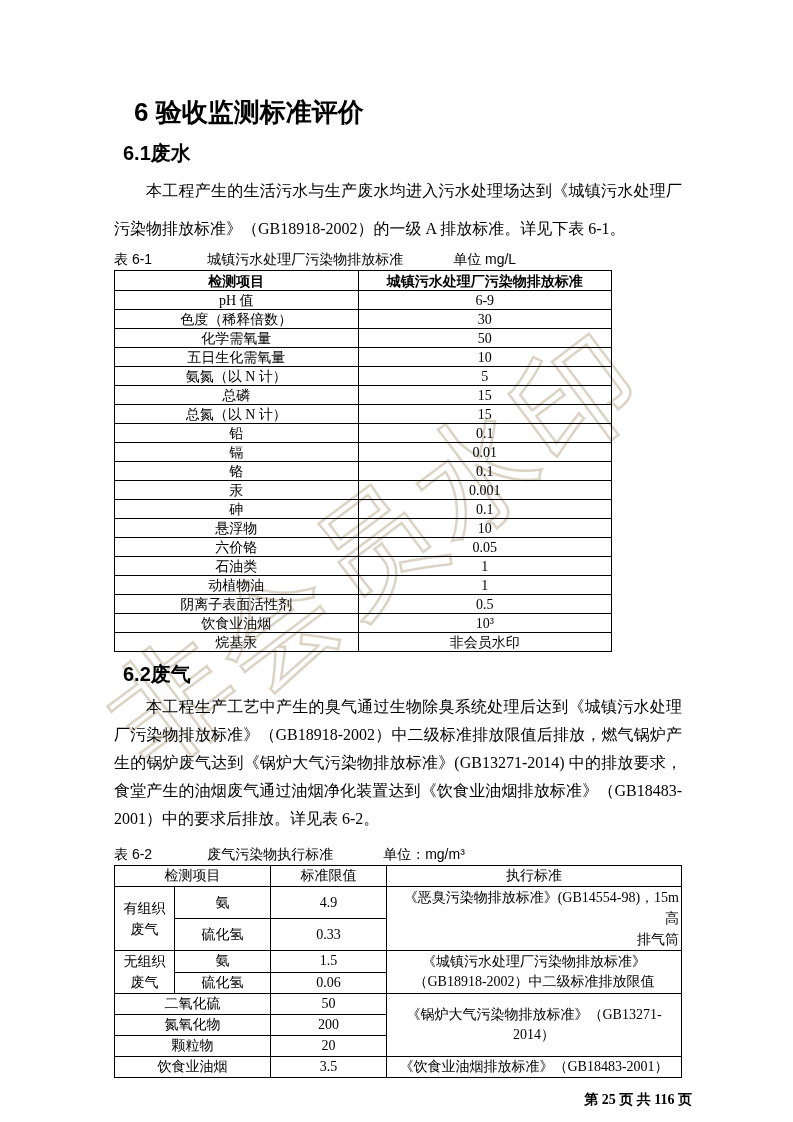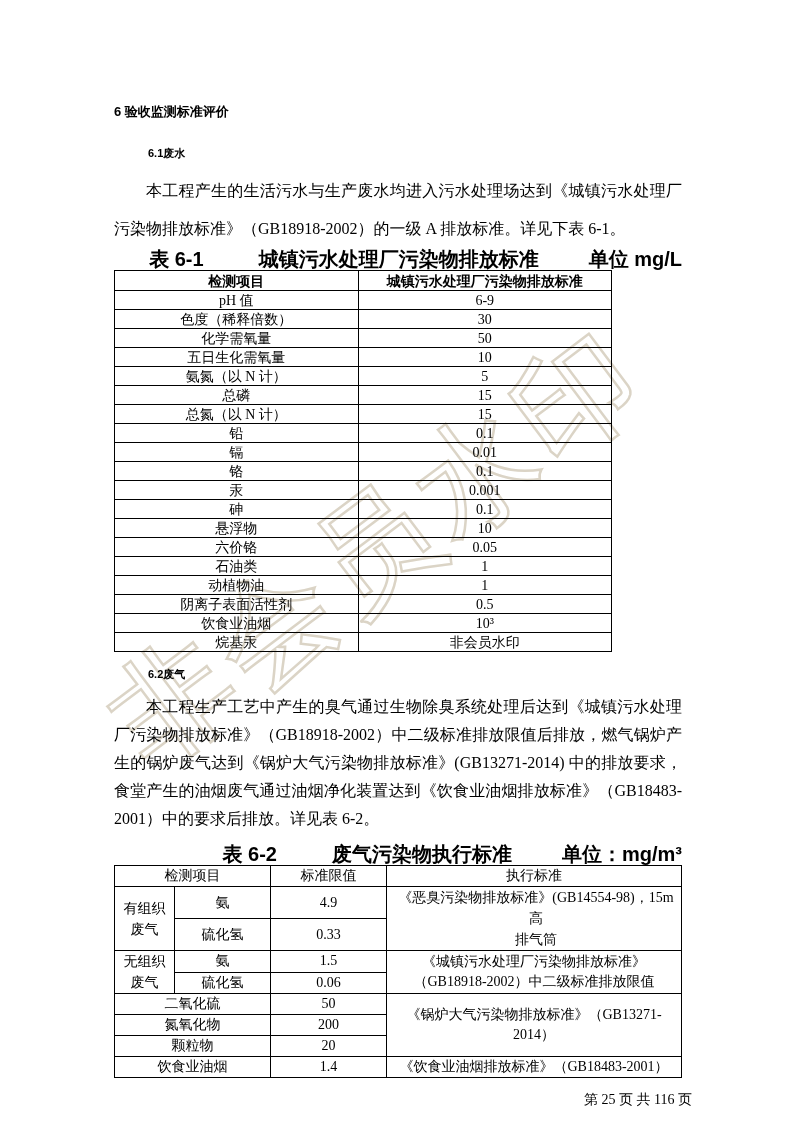--- a/index.html
+++ b/index.html
@@ -9,66 +9,66 @@
     background:#ffffff;
     overflow:hidden;
     font-family:"Liberation Serif","DejaVu Serif",serif;
     color:#000;
   }
   .wm{position:absolute;left:0;top:0;z-index:0;}
   .content{position:relative;z-index:1;padding:101px 111px 0 114px;}
 
   .doc-heading{
     font-family:"Liberation Sans","DejaVu Sans",sans-serif;
-    font-size:13px;line-height:22px;font-weight:bold;
-    margin:0 0 20px 0;
+    font-size:26px;line-height:22px;font-weight:bold;
+    margin:0 0 20px 20px;
   }
   .section-heading{
     font-family:"Liberation Sans","DejaVu Sans",sans-serif;
-    font-size:11px;line-height:20px;font-weight:bold;
-    margin:0 0 9px 34px;
+    font-size:20px;line-height:20px;font-weight:bold;
+    margin:0 0 9px 9px;
   }
   .section-heading.second{margin-top:12px;}
   .para{
     font-size:16px;line-height:38px;
     text-align:justify;text-indent:32px;
     margin:0 0 2px 0;width:568px;
   }
   .para.p2{line-height:28px;margin-bottom:12px;}
 
   .caption{
-    display:flex;justify-content:flex-end;align-items:baseline;
-    width:568px;font-size:20px;font-weight:bold;
+    display:flex;justify-content:flex-start;align-items:baseline;
+    width:568px;font-size:14px;font-weight:normal;
     font-family:"Liberation Sans","DejaVu Sans",sans-serif;
     line-height:18px;margin:0 0 2px 0;
   }
   .caption .cap-label{margin-right:55px;}
   .caption .cap-unit{margin-left:50px;}
 
   table{border-collapse:collapse;table-layout:fixed;}
   td,th{border:1px solid #000;}
 
   .t1{width:498px;font-size:14px;}
   .t1 th{height:19px;line-height:18px;font-size:14px;font-weight:bold;
          font-family:"Liberation Sans","DejaVu Sans",sans-serif;text-align:center;padding:0;}
   .t1 td{height:18px;line-height:17px;text-align:center;padding:0;}
   .t1 .c1{width:48.8%;}
 
   .t2{width:568px;font-size:14px;margin-top:0;}
   .t2 td{height:20px;line-height:20px;text-align:center;padding:0 2px;white-space:pre-line;}
   .t2 .hdr{font-weight:normal;}
   .t2 .grp{line-height:21px;}
-  .t2 .std-l{text-align:center;padding-left:6px;line-height:21px;margin-top:16px;}
+  .t2 .std-l{text-align:right;padding-left:6px;line-height:21px;margin-top:16px;}
   .t2 .c-g{width:60px;}
   .t2 .c-i{width:96px;}
   .t2 .c-l{width:116px;}
 
   .page-footer{
     width:578px;text-align:right;
-    font-size:14px;line-height:17px;margin-top:13px;
+    font-size:14px;line-height:17px;margin-top:13px;font-weight:bold;
   }
 </style>
 </head>
 <body>
 
 <div class="page">
 
   <svg class="wm" width="793" height="1122" viewBox="0 0 793 1122" aria-hidden="true">
     <text transform="translate(150,770) rotate(-37)" font-size="120" letter-spacing="6" fill="none" stroke="#dbd4c6" stroke-width="2.5" font-family="Liberation Sans, sans-serif">非会员水印</text>
   </svg>
@@ -227,21 +227,21 @@
         <tr>
           <td colspan="2">氮氧化物</td>
           <td>200</td>
         </tr>
         <tr>
           <td colspan="2">颗粒物</td>
           <td>20</td>
         </tr>
         <tr>
           <td colspan="2">饮食业油烟</td>
-          <td>1.4</td>
+          <td>3.5</td>
           <td>《饮食业油烟排放标准》（GB18483-2001）</td>
         </tr>
       </tbody>
     </table>
 
     <div class="page-footer">第 25 页 共 116 页</div>
 
   </div>
 </div>
 

